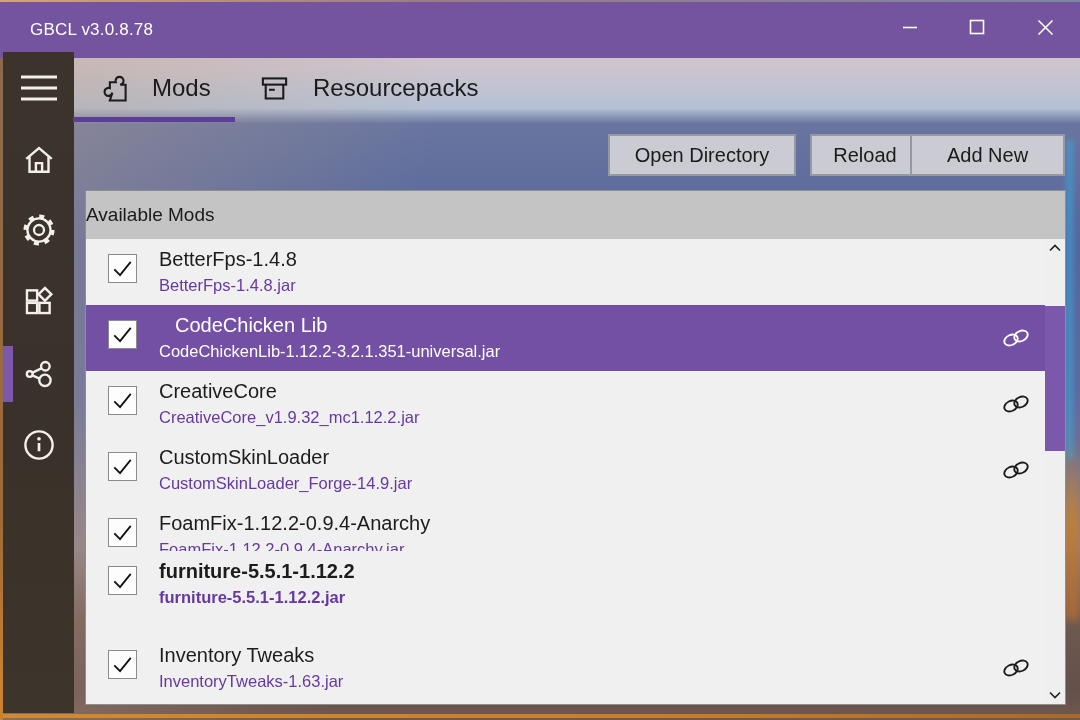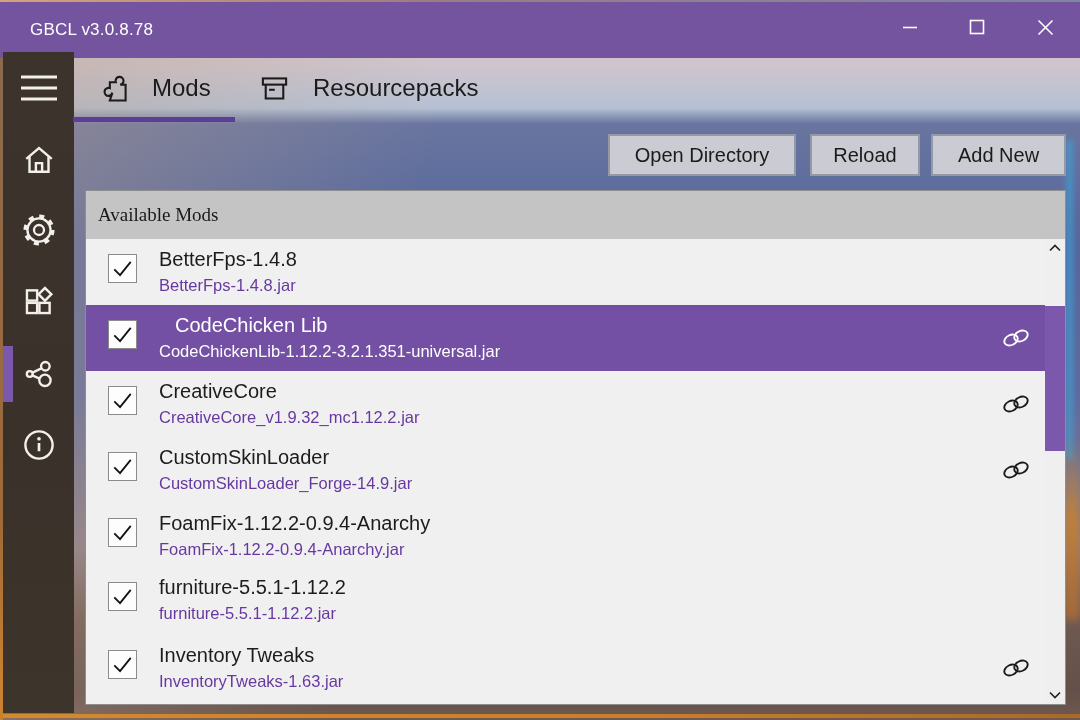--- a/index.html
+++ b/index.html
@@ -44,28 +44,28 @@
   .tab .tab-icon{margin-right:22px;display:flex;}
   .tab-label{font-size:24px;}
   .tab-underline{position:absolute;left:73px;top:117px;width:162px;height:5px;background:#5b3f96;}
 
   
   .tool-btn{position:absolute;top:134px;height:42px;background:#cbccd3;border:2px solid #9599a6;
       box-sizing:border-box;display:flex;align-items:center;justify-content:center;
       font-size:20px;color:#1b1b1b;cursor:default;}
   #btn-open{left:608px;width:188px;}
   #btn-reload{left:810px;width:110px;}
-  #btn-add{left:931px;width:135px;text-align:right;}
+  #btn-add{left:910px;width:155px;text-align:right;}
 
   
   .panel{position:absolute;left:85px;top:190px;width:981px;height:515px;box-sizing:border-box;
       border:1px solid #8e8e8e;background:#f1f0f0;}
   .panel-header{position:absolute;left:0;top:0;width:979px;height:48px;background:#c5c4c5;
       display:flex;align-items:center;}
-  .panel-header span{font-size:19px;color:#1a1a1a;margin-left:12px;font-family:Liberation Serif, serif;}
+  .panel-header span{font-size:19px;color:#1a1a1a;margin-left:0;}
   .rows{position:absolute;left:0;top:48px;width:979px;height:376px;}
   .row{position:absolute;left:0;width:979px;height:66px;background:#f1f0f0;}
   .row.selected{background:#7450a4;}
   .checkbox{position:absolute;left:22px;top:15px;width:29px;height:29px;background:#fdfdfd;
       border:1.5px solid #8b8b8b;box-sizing:border-box;display:flex;align-items:center;justify-content:center;}
   .mod-name{position:absolute;left:73px;top:9px;font-size:20px;color:#1c1c1c;white-space:nowrap;}
   .mod-file{position:absolute;left:73px;top:37px;font-size:16.5px;color:#6639a0;white-space:nowrap;}
   .row.selected .mod-name{color:#ffffff;margin-left:16px;}
   .row.selected .mod-file{color:#ffffff;}
   .link-icon{position:absolute;right:32px;top:19px;width:34px;height:28px;color:#1b1b1b;}
@@ -250,21 +250,21 @@
       <div class="row" style="top:264px;">
         <div class="checkbox">
           <svg width="23" height="23" viewBox="0 0 28 28">
               <polyline points="4,15 11,22 24,6" fill="none" stroke="#111" stroke-width="2.2"></polyline>
             </svg>
         </div>
         <span class="mod-name">FoamFix-1.12.2-0.9.4-Anarchy</span>
         <span class="mod-file">FoamFix-1.12.2-0.9.4-Anarchy.jar</span>
       </div>
 
-      <div class="row" style="top:328px;">
+      <div class="row" style="top:312px;font-weight:bold;">
         <div class="checkbox">
           <svg width="23" height="23" viewBox="0 0 28 28">
               <polyline points="4,15 11,22 24,6" fill="none" stroke="#111" stroke-width="2.2"></polyline>
             </svg>
         </div>
         <span class="mod-name">furniture-5.5.1-1.12.2</span>
         <span class="mod-file">furniture-5.5.1-1.12.2.jar</span>
       </div>
 
       <div class="row" style="top:396px;">

